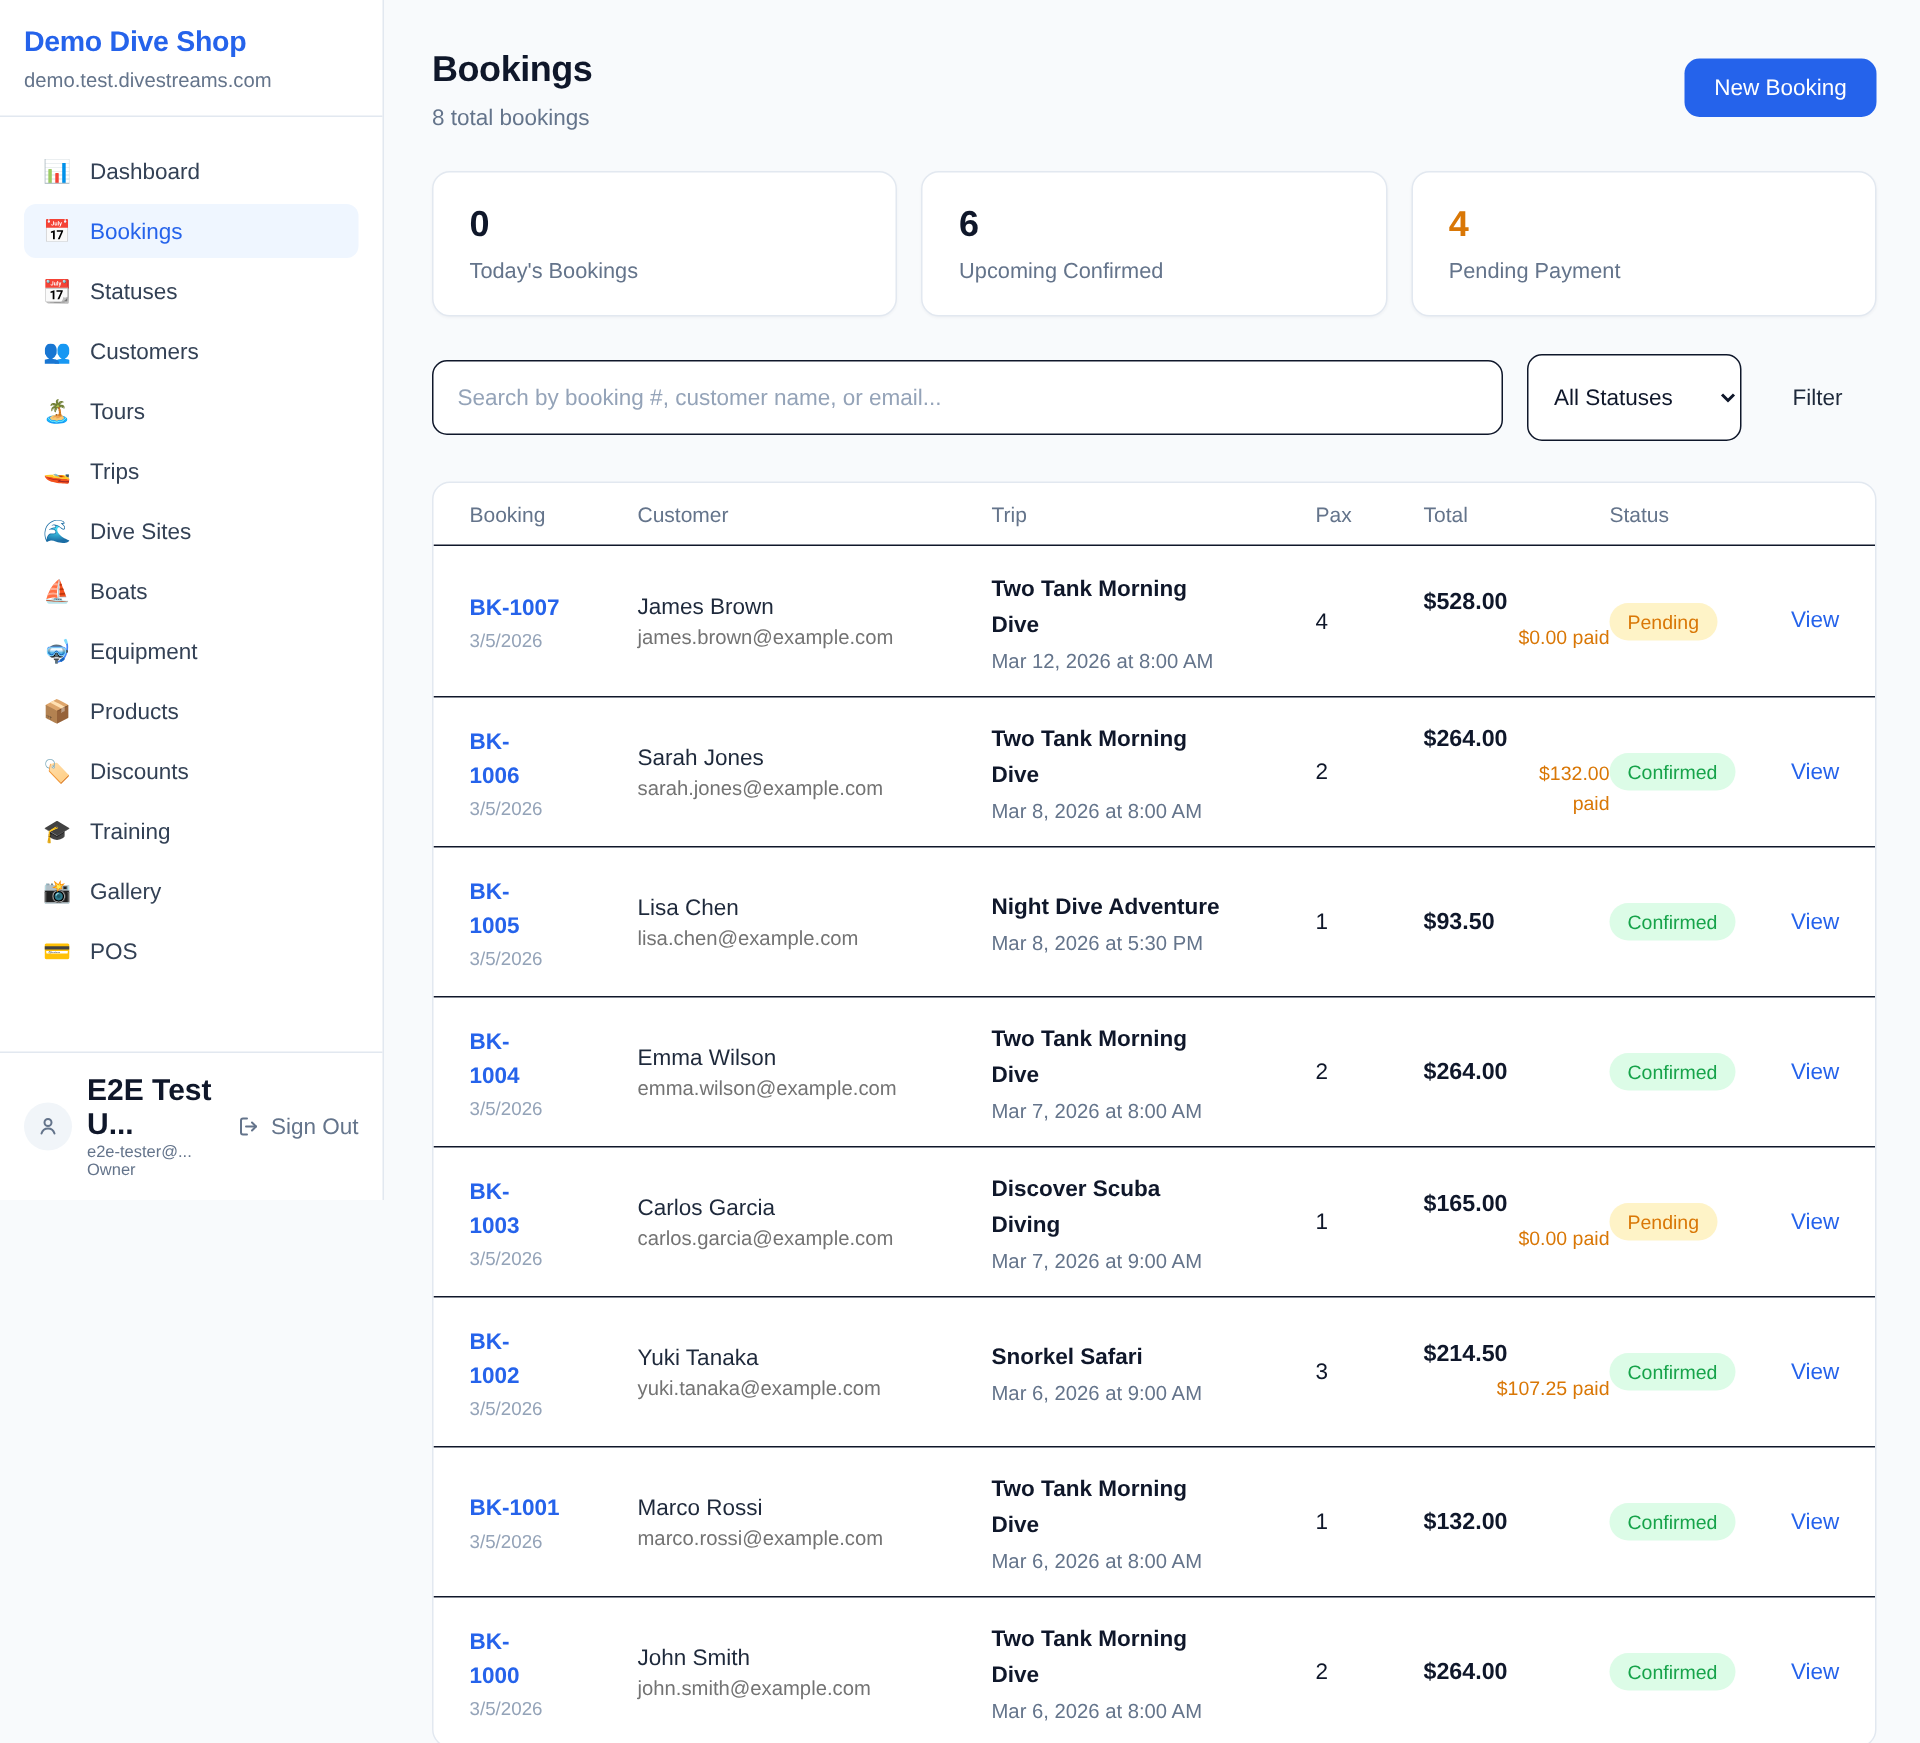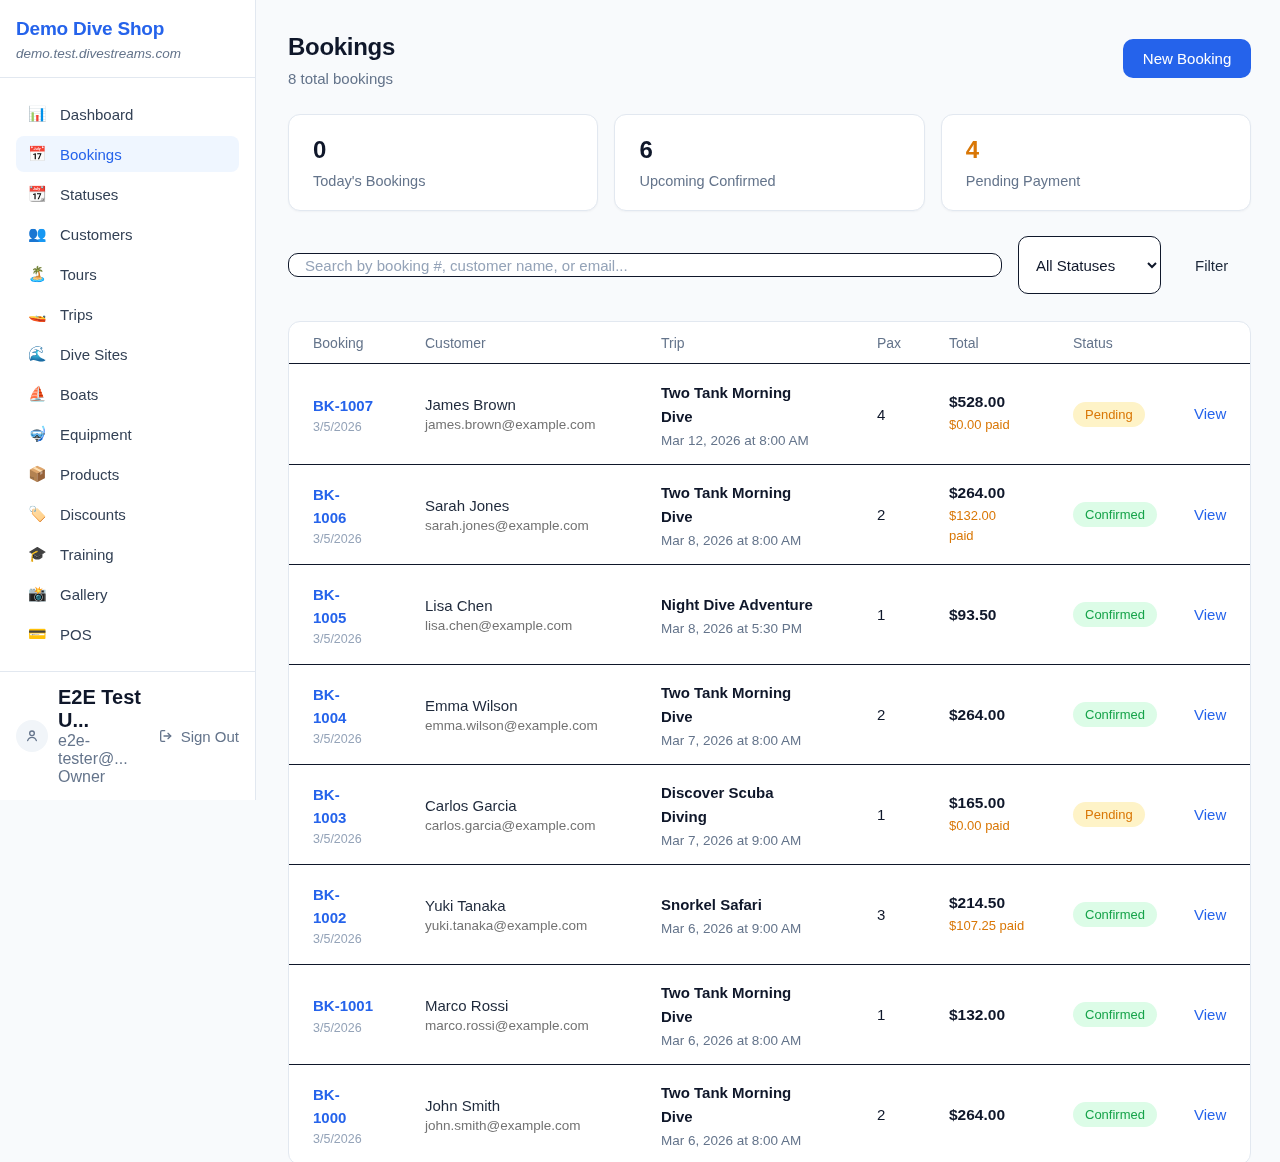--- a/index.html
+++ b/index.html
@@ -11,41 +11,41 @@
   .app { display:flex; width:1280px; height:1162px; }
 
   
   .sidebar {
     width:256px; height:800px; background:#ffffff;
     border-right:1px solid #e2e8f0; display:flex; flex-direction:column;
     flex:none;
   }
   .brand { padding:18px 16px 16px 16px; border-bottom:1px solid #e2e8f0; }
   .brand-name { color:#2563eb; font-size:19px; font-weight:700; letter-spacing:-0.2px; }
-  .brand-domain { color:#64748b; font-size:13.5px; margin-top:6px;font-style:italic; }
+  .brand-domain { color:#64748b; font-size:13.5px; margin-top:6px; }
   .nav { flex:1; padding-top:14px; }
   .nav-item {
     display:flex; align-items:center; gap:12px;
     margin:4px 16px; padding:8px 12px; height:36px;
     border-radius:8px; cursor:pointer;
     color:#334155; font-size:15px;
   }
   .nav-item .nav-icon { font-size:15px; width:20px; text-align:center; }
   .nav-item.active { background:#eff6ff; color:#2563eb; font-weight:500; }
   .user-section {
     border-top:1px solid #e2e8f0; padding:14px 16px;
     display:flex; align-items:center; gap:10px;
   }
   .avatar {
     width:32px; height:32px; border-radius:50%; background:#f1f5f9;
     display:flex; align-items:center; justify-content:center; flex:none;
   }
   .user-info { flex:1; min-width:0; }
   .user-name { font-size:20px; font-weight:700; color:#0f172a; }
-  .user-email, .user-role { font-size:16px; color:#64748b; margin-top:0; }
+  .user-email, .user-role { font-size:11px; color:#64748b; margin-top:0; }
   .signout {
     display:flex; align-items:center; gap:7px; background:none; border:none;
     color:#64748b; font-size:15px; cursor:pointer; flex:none;
     font-family:inherit;
   }
 
   
   .main { flex:1; padding:33px 32px 0 32px; }
   .page-header { display:flex; justify-content:space-between; align-items:flex-start; }
   .page-title { font-size:24px; font-weight:700; color:#0f172a; letter-spacing:-0.3px; }
@@ -59,21 +59,21 @@
   .stats { display:grid; grid-template-columns:1fr 1fr 1fr; gap:16px; margin-top:27px; }
   .stat-card {
     background:#ffffff; border:1px solid #e2e8f0; border-radius:12px;
     padding:21px 24px; box-shadow:0 1px 2px rgba(15,23,42,0.04);
   }
   .stat-value { font-size:24px; font-weight:700; color:#0f172a; }
   .stat-label { font-size:14.5px; color:#64748b; margin-top:9px; }
 
   .filter-row { display:flex; align-items:center; margin-top:25px; }
   .search-input {
-    width:714px; height:24px; border:1.5px solid #0f172a; border-radius:10px;
+    width:714px; height:50px; border:1.5px solid #0f172a; border-radius:10px;
     padding:0 16px; font-size:15px; color:#0f172a; background:#ffffff;
     font-family:inherit; outline:none;
   }
   .search-input::placeholder { color:#94a3b8; }
   .status-select {
     margin-left:16px; width:143px; height:58px; border:1.5px solid #0f172a;
     border-radius:10px; padding:0 8px 0 13px; font-size:15px; font-weight:500;
     color:#0f172a; background:#ffffff; font-family:inherit; outline:none;
   }
   .filter-label { margin-left:34px; font-size:15px; color:#1e293b; cursor:pointer; }
@@ -97,21 +97,21 @@
   .bk-date { font-size:12.5px; color:#94a3b8; margin-top:3px; }
   .cust-name { font-size:15px; font-weight:500; color:#1e293b; }
   .cust-email { font-size:13.5px; color:#737373; margin-top:4px; }
   .trip-cell { padding-right:14px; }
   .trip-name { font-size:15px; font-weight:600; color:#0f172a; line-height:1.6; }
   .trip-name span { display:block; }
   .trip-when { font-size:13.5px; color:#64748b; margin-top:4px; }
   .pax-cell { font-size:15px; color:#0f172a; }
   .total-amt { font-size:15.5px; font-weight:700; color:#0f172a; }
   .paid { font-size:13px; color:#d97706; margin-top:4px; line-height:1.5; }
-  .paid span { display:block; }
+  .paid span { display:block;text-align:right; }
   .badge {
     display:inline-block; padding:5px 12px; border-radius:999px;
     font-size:13px; font-weight:500;
   }
   .b-pending { background:#fef3c7; color:#d97706; }
   .b-confirmed { background:#dcfce7; color:#16a34a; }
   .view-link { font-size:15px; font-weight:500; color:#2563eb; cursor:pointer; }
 </style>
 </head>
 <body>

